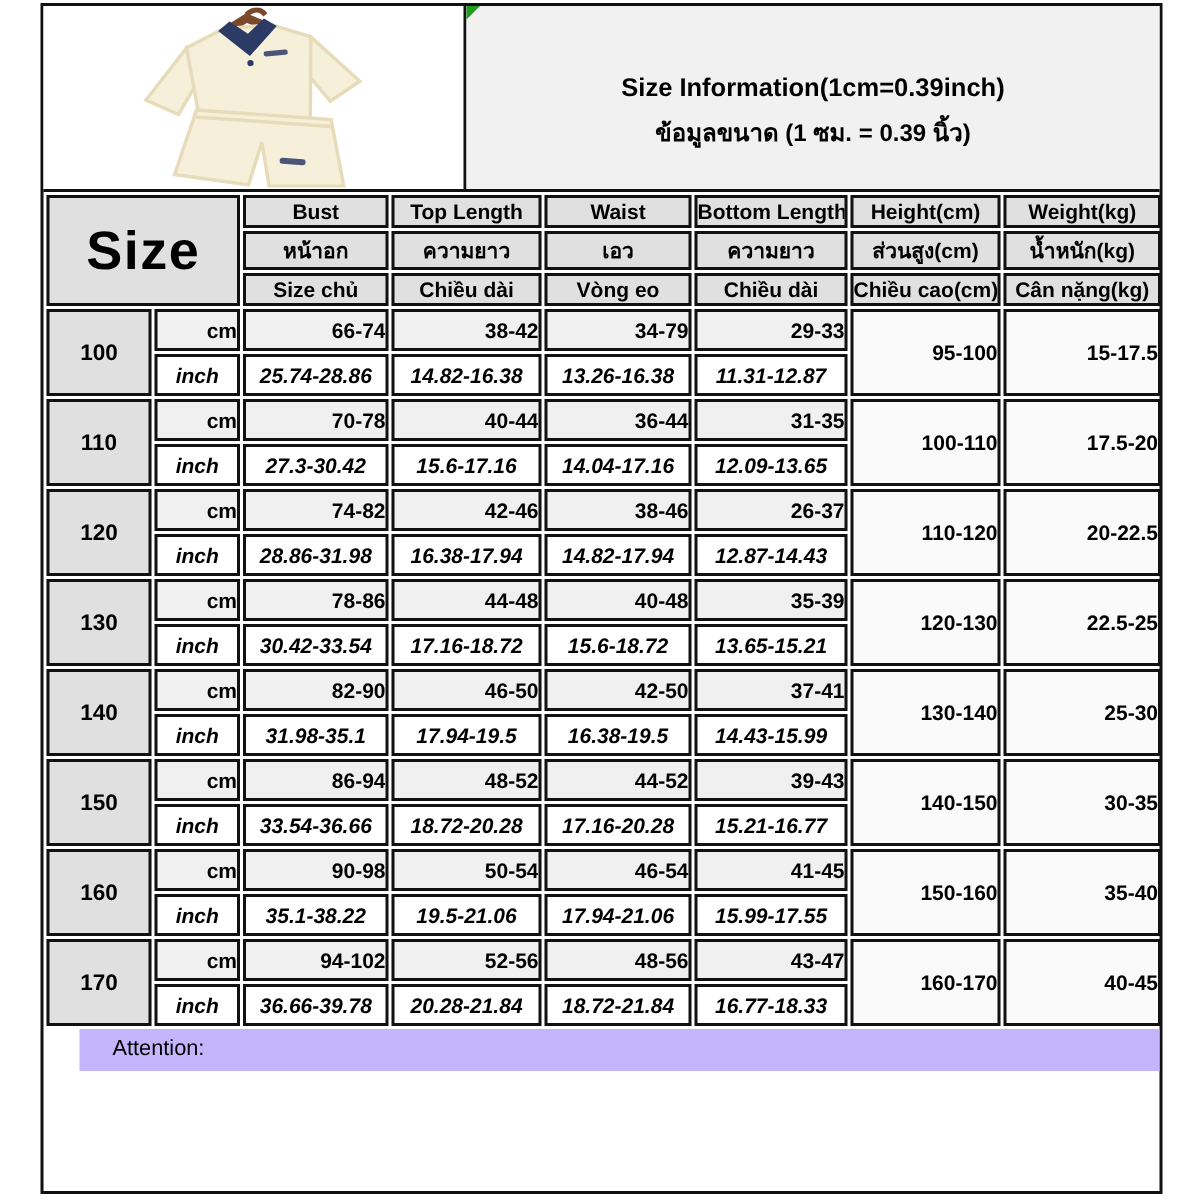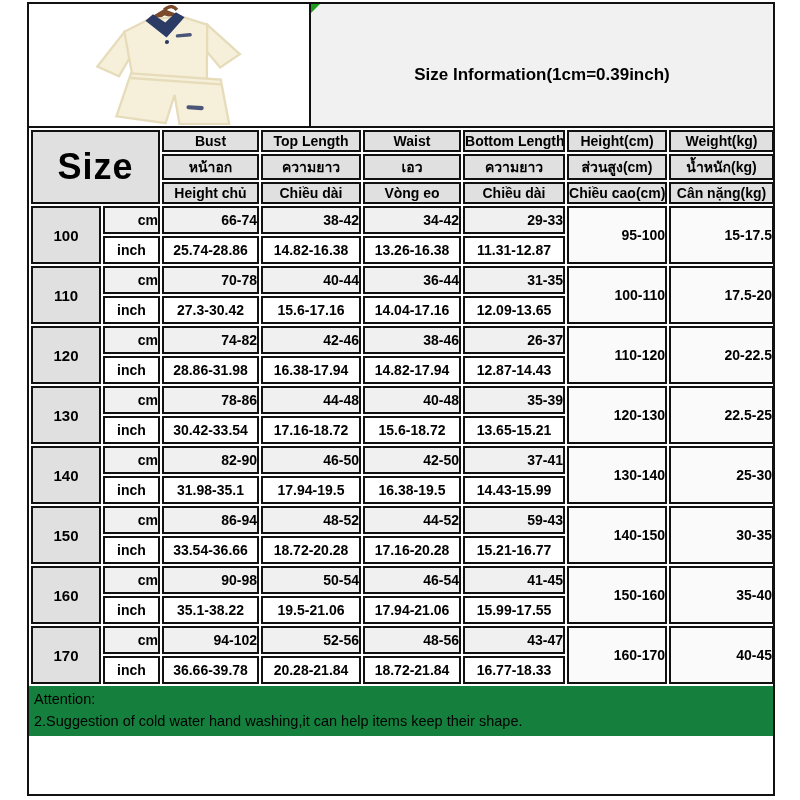--- a/index.html
+++ b/index.html
@@ -77,30 +77,31 @@
     background: var(--header-cell-bg, #e0e0e0);
     font-size: 36px;
     letter-spacing: 1px;
   }
   .size-table tbody tr { height: 28px; }
   .size-table tbody th.size-num {
     background: var(--header-cell-bg, #e0e0e0);
     font-size: 15px;
   }
   tr.row-cm td   { background: var(--cm-row-bg, #f0f0f0); text-align: right; }
-  tr.row-inch td { background: var(--inch-row-bg, #ffffff); }
+  tr.row-inch td { background: var(--inch-row-bg, #ffffff); font-style: italic; }
   .size-table td.merged { background: var(--merged-cell-bg, #fafafa); }
   
   .attention {
-    padding: 3px 5px;
+    padding: 3px 22px;
     font-size: 14.5px;
     font-weight: normal;
     line-height: 1.5;
     text-align: left;
-    background: #15803d;
+    background: #c4b5fd;
+    margin-left: 24px;
   }
 </style>
 </head>
 <body>
 
 <div class="sheet">
 
   <div class="top-band">
     <div class="photo-cell">
       <svg width="240" height="120" viewBox="0 0 200 104">
@@ -123,20 +124,21 @@
             <path d="M62 62 L140 62 L150 100 L107 103 L101 78 L95 103 L52 100 Z" fill="#f6efda" stroke="#e6dcba" stroke-width="2"></path>
             <line x1="62" y1="66" x2="140" y2="66" stroke="#e6dcba" stroke-width="2"></line>
             <rect x="112" y="86" width="15" height="3.5" rx="1.7" fill="#2c3a66" opacity="0.85"></rect>
           </g>
         </g>
       </svg>
     </div>
     <div class="title-cell">
       <span class="green-corner"></span>
       <div class="t1">Size Information(1cm=0.39inch)</div>
+      <div class="t2">ข้อมูลขนาด (1 ซม. = 0.39 นิ้ว)</div>
     </div>
   </div>
 
   <table class="size-table">
     <colgroup>
       <col style="width:70px">
         <col style="width:57px">
       <col style="width:97px">
         <col style="width:100px">
       <col style="width:98px">
@@ -156,35 +158,35 @@
         </tr>
       <tr>
           <th>หน้าอก</th>
           <th>ความยาว</th>
           <th>เอว</th>
           <th>ความยาว</th>
           <th>ส่วนสูง(cm)</th>
           <th>น้ำหนัก(kg)</th>
         </tr>
       <tr>
-          <th>Height chủ</th>
+          <th>Size chủ</th>
           <th>Chiều dài</th>
           <th>Vòng eo</th>
           <th>Chiều dài</th>
           <th>Chiều cao(cm)</th>
           <th>Cân nặng(kg)</th>
         </tr>
     </thead>
     <tbody>
         <tr class="row-cm">
           <th rowspan="2" class="size-num">100</th>
           <td>cm</td>
           <td>66-74</td>
           <td>38-42</td>
-          <td>34-42</td>
+          <td>34-79</td>
           <td>29-33</td>
           <td rowspan="2" class="merged">95-100</td>
           <td rowspan="2" class="merged">15-17.5</td>
         </tr>
         <tr class="row-inch">
           <td>inch</td>
           <td>25.74-28.86</td>
           <td>14.82-16.38</td>
           <td>13.26-16.38</td>
           <td>11.31-12.87</td>
@@ -256,21 +258,21 @@
           <td>17.94-19.5</td>
           <td>16.38-19.5</td>
           <td>14.43-15.99</td>
         </tr>
         <tr class="row-cm">
           <th rowspan="2" class="size-num">150</th>
           <td>cm</td>
           <td>86-94</td>
           <td>48-52</td>
           <td>44-52</td>
-          <td>59-43</td>
+          <td>39-43</td>
           <td rowspan="2" class="merged">140-150</td>
           <td rowspan="2" class="merged">30-35</td>
         </tr>
         <tr class="row-inch">
           <td>inch</td>
           <td>33.54-36.66</td>
           <td>18.72-20.28</td>
           <td>17.16-20.28</td>
           <td>15.21-16.77</td>
         </tr>
@@ -306,16 +308,15 @@
           <td>36.66-39.78</td>
           <td>20.28-21.84</td>
           <td>18.72-21.84</td>
           <td>16.77-18.33</td>
         </tr>
       </tbody>
   </table>
 
   <div class="attention">
     <div>Attention:</div>
-    <div>2.Suggestion of cold water hand washing,it can help items keep their shape.</div>
   </div>
 
 </div>
 
 </body></html>

